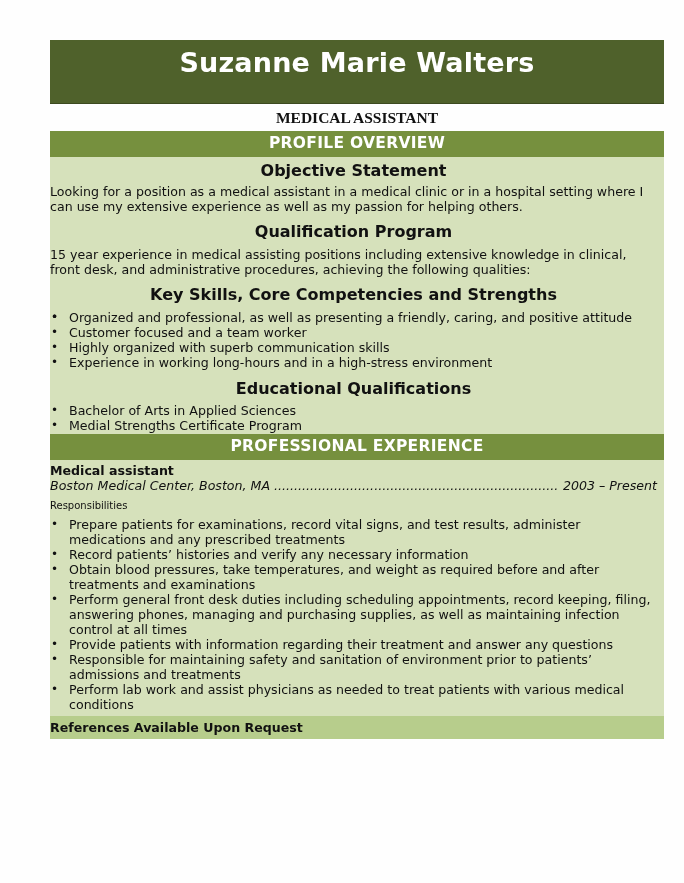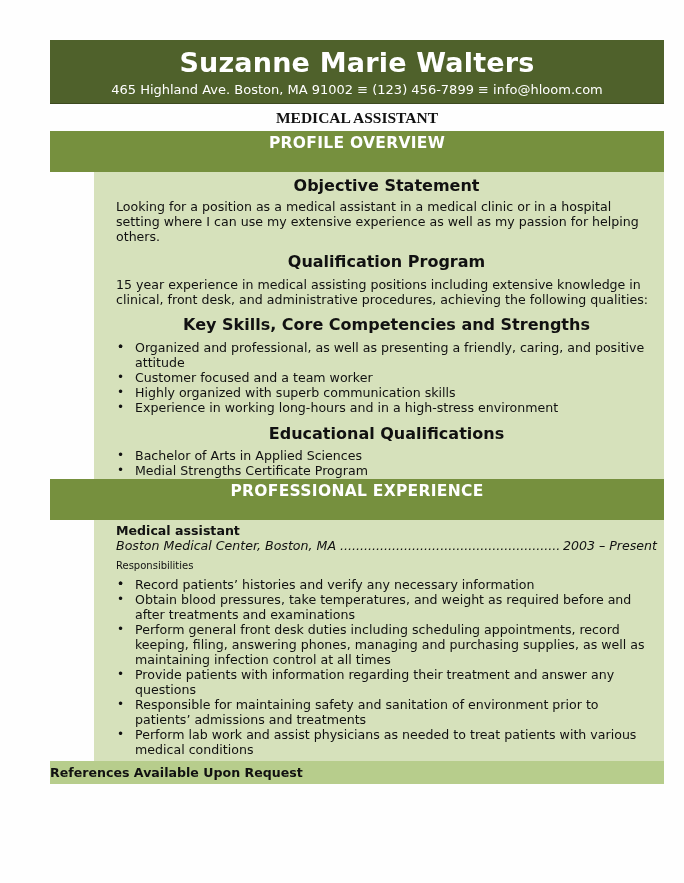--- a/index.html
+++ b/index.html
@@ -18,23 +18,23 @@
     letter-spacing: 0.2px;
   }
   .contact { font-size: 13px; line-height: 18px; }
   .job-title {
     font-family: "Liberation Serif", "DejaVu Serif", serif; font-weight: bold;
     font-size: 15.5px; text-align: center; height: 27px; line-height: 27px;
     color: #111;
   }
   .section-bar {
     background: #76903e; color: #fff; font-weight: bold; text-align: center;
-    font-size: 15.5px; height: 41px; line-height: 25px; letter-spacing: 0.3px;
+    font-size: 15.5px; height: 26px; line-height: 25px; letter-spacing: 0.3px;
   }
-  .panel { background: #d6e1bb; padding: 0 7px 0 22px; margin-left: 44px; }
+  .panel { background: #d6e1bb; padding: 0 7px 0 0; }
   .sub-h {
     font-weight: bold; font-size: 16px; text-align: center; line-height: 22px;
   }
   .para {
     font-size: 12.6px; line-height: 15px; padding: 2px 0 2px 0;
   }
   ul.blist { list-style: none; margin: 0; padding: 0; }
   ul.blist li {
     position: relative; font-size: 12.6px; line-height: 15px; padding-left: 19px;
   }
@@ -53,21 +53,20 @@
     background: #b7cd8c; font-weight: bold; font-size: 12.6px;
     height: 23px; line-height: 23px;
   }
 </style>
 </head>
 <body>
 
 <div class="page">
   <div class="header">
     <div class="name">Suzanne Marie Walters</div>
-    <div class="contact">465 Highland Ave. Boston, MA 91002 ≡ (123) 456-7899 ≡ info@hloom.com</div>
   </div>
 
   <div class="job-title">MEDICAL ASSISTANT</div>
 
   <div class="section-bar">PROFILE OVERVIEW</div>
 
   <div class="panel">
     <div class="sub-h" style="padding-top:3px">Objective Statement</div>
     <div class="para">Looking for a position as a medical assistant in a medical clinic or in a hospital setting where I can use my extensive experience as well as my passion for helping others.</div>
 
@@ -94,21 +93,21 @@
 
   <div class="panel" style="padding-bottom:4px">
     <div class="exp-title">Medical assistant</div>
     <div class="exp-row">
       <span>Boston Medical Center, Boston, MA</span>
       <span class="leader">...................................................................................................................</span>
       <span>2003 – Present</span>
     </div>
     <div class="resp">Responsibilities</div>
     <ul class="blist">
-      <li><span class="dot">•</span></li>
+      <li><span class="dot">•</span><span>Prepare patients for examinations, record vital signs, and test results, administer medications and any prescribed treatments</span></li>
       <li><span class="dot">•</span><span>Record patients’ histories and verify any necessary information</span></li>
       <li><span class="dot">•</span><span>Obtain blood pressures, take temperatures, and weight as required before and after treatments and examinations</span></li>
       <li><span class="dot">•</span><span>Perform general front desk duties including scheduling appointments, record keeping, filing, answering phones, managing and purchasing supplies, as well as maintaining infection control at all times</span></li>
       <li><span class="dot">•</span><span>Provide patients with information regarding their treatment and answer any questions</span></li>
       <li><span class="dot">•</span><span>Responsible for maintaining safety and sanitation of environment prior to patients’ admissions and treatments</span></li>
       <li><span class="dot">•</span><span>Perform lab work and assist physicians as needed to treat patients with various medical conditions</span></li>
     </ul>
   </div>
 
   <div class="refs">References Available Upon Request</div>

